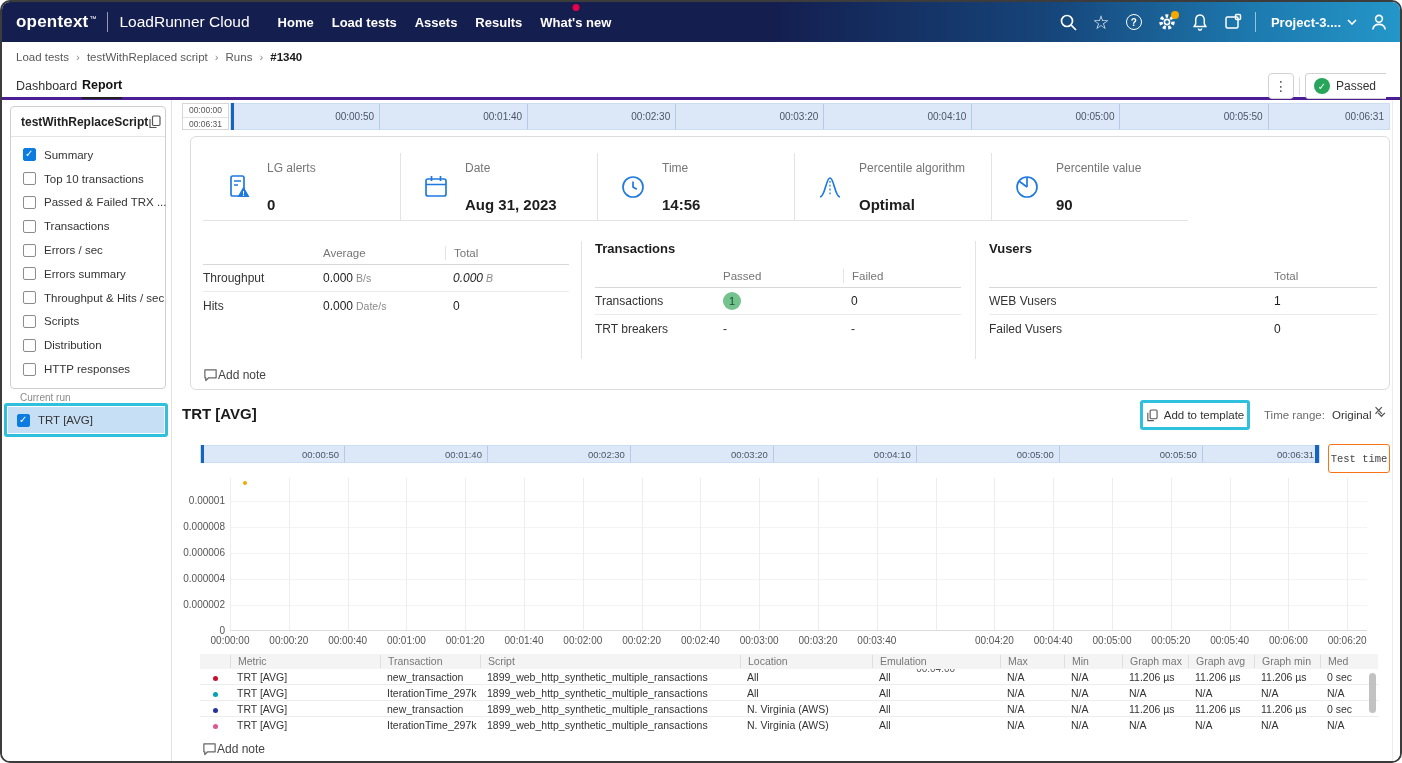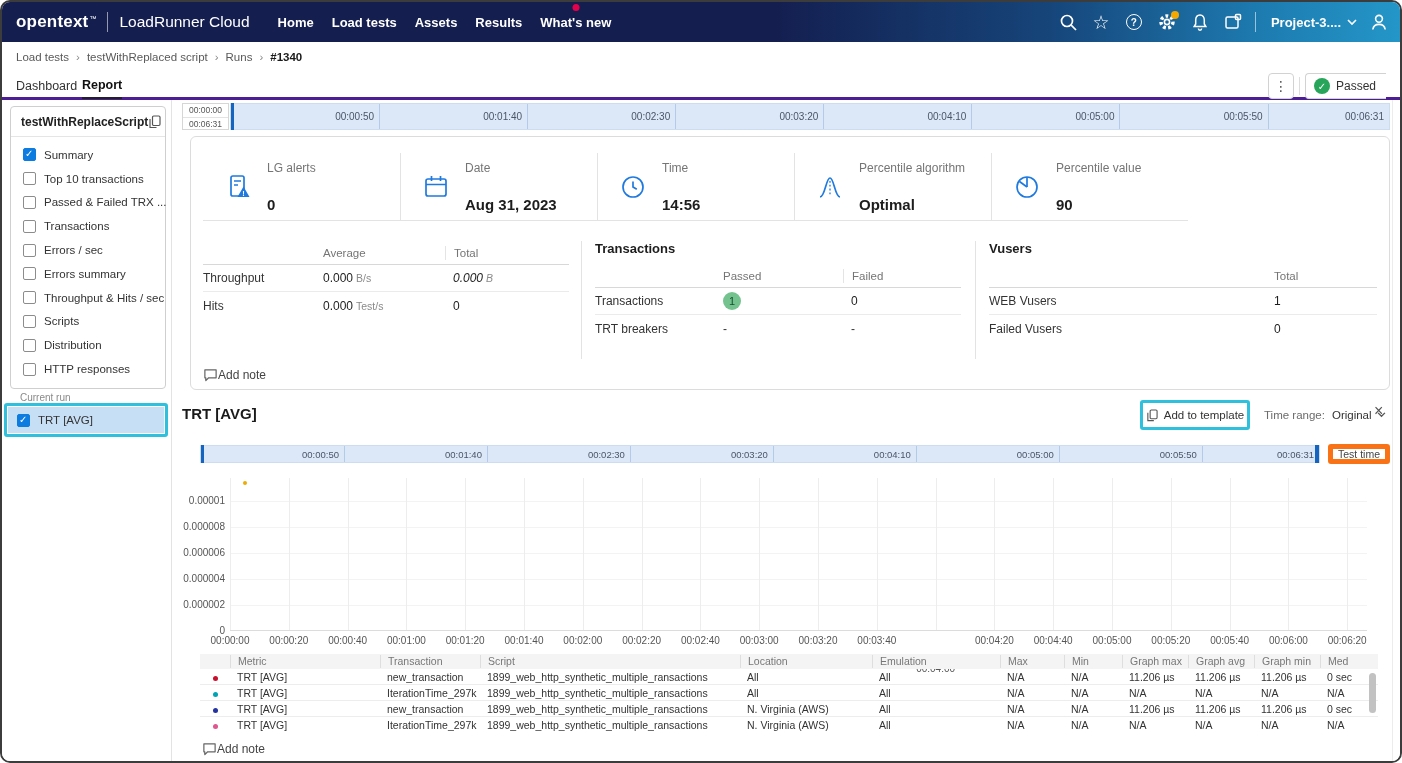--- a/index.html
+++ b/index.html
@@ -74,21 +74,21 @@
   .tl-labelbox .row + .row { border-top:1px solid #e3e3e3; }
   .tl-band { position:absolute; background:#dce8f7; border:1px solid #ccdcf1; cursor:pointer; }
   .tl-start { position:absolute; left:0; top:-1px; bottom:-1px; width:3px; background:#1565c0; }
   .tl-end { position:absolute; right:0; top:-1px; bottom:-1px; width:4px; background:#1565c0; }
   .tl-sep { position:absolute; top:0; bottom:0; width:1px; background:#b3cbe9; }
   .tl-lab { position:absolute; top:0; bottom:0; display:flex; align-items:center; font-size:10px; color:#4a5568; padding-right:5px; transform:translateX(-100%); white-space:nowrap; }
   .tl-top-box { left:10px; top:3px; height:27px; }
   .tl-top-band { left:58px; top:3px; width:1160px; height:27px; }
   .tl-chart-band { left:28px; top:345px; width:1120px; height:18px; }
   .tl-chart-band .tl-lab { font-size:9.5px; }
-  .test-time-btn { position:absolute; left:1156px; top:344px; width:62px; height:20px; border:5px solid #f97316; border-radius:3px; background:#fff; font-size:10.5px; color:#444; display:flex; align-items:center; justify-content:center; cursor:pointer; }
+  .test-time-btn { position:absolute; left:1156px; top:344px; width:62px; height:29px; border:1px solid #f97316; border-radius:3px; background:#fff; font-size:10.5px; color:#444; display:flex; align-items:center; justify-content:center; cursor:pointer;font-family:Liberation Mono, monospace; }
 
   
   .sum-card { position:absolute; left:18px; top:36px; width:1200px; height:254px; border:1px solid #dcdcdc; border-radius:6px; background:#fff; }
   .icons-row { position:absolute; left:12px; top:16px; width:985px; height:68px; display:flex; border-bottom:1px solid #e3e3e3; }
   .icon-cell { width:197px; display:flex; align-items:center; gap:14px; padding-left:20px; }
   .icon-cell + .icon-cell { border-left:1px solid #e3e3e3; }
   .ic-label { font-size:12px; color:#757575; margin-bottom:21px; }
   .ic-value { font-size:15px; font-weight:bold; color:#1d1d1d; }
   .col-div { position:absolute; top:104px; height:118px; width:1px; background:#e3e3e3; }
   .mini { position:absolute; top:104px; }
@@ -389,21 +389,21 @@
           <span style="padding-left:0;">Average</span>
           <span class="hcell">Total</span>
         </div>
         <div class="mini-grid mg-row" style="grid-template-columns:120px 122px 124px;">
           <span>Throughput</span>
           <span><span class="num">0.000</span><span class="unit">B/s</span></span>
           <span style="padding-left:8px;font-style:italic;"><span class="num">0.000</span><span class="unit">B</span></span>
         </div>
         <div class="mini-grid mg-row last" style="grid-template-columns:120px 122px 124px;">
           <span>Hits</span>
-          <span><span class="num">0.000</span><span class="unit">Test/s</span></span>
+          <span><span class="num">0.000</span><span class="unit">Date/s</span></span>
           <span style="padding-left:8px;"><span class="num">0</span></span>
         </div>
       </div>
 
       <div class="mini" style="left:404px; width:366px;">
         <div class="mini-title">Transactions</div>
         <div class="mini-grid mg-head" style="grid-template-columns:128px 120px 118px;">
           <span></span>
           <span style="padding-left:0;">Passed</span>
           <span class="hcell">Failed</span>

